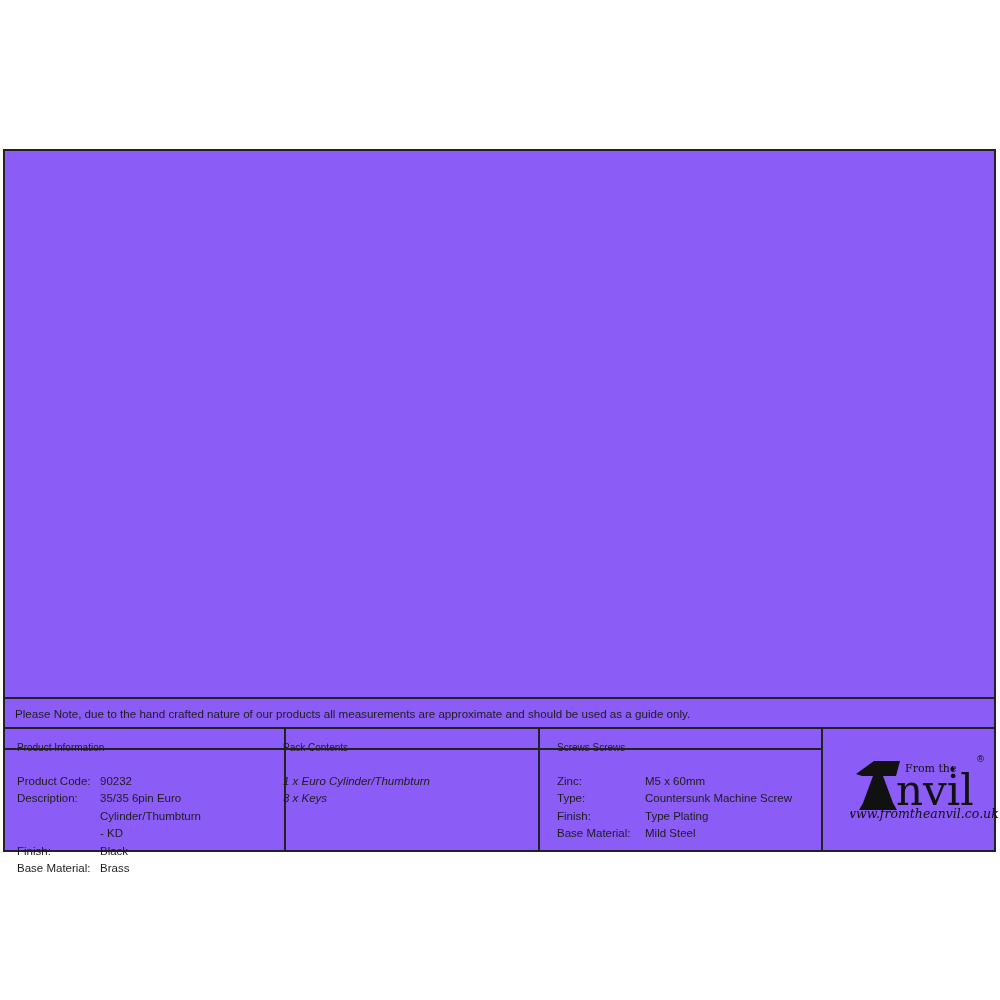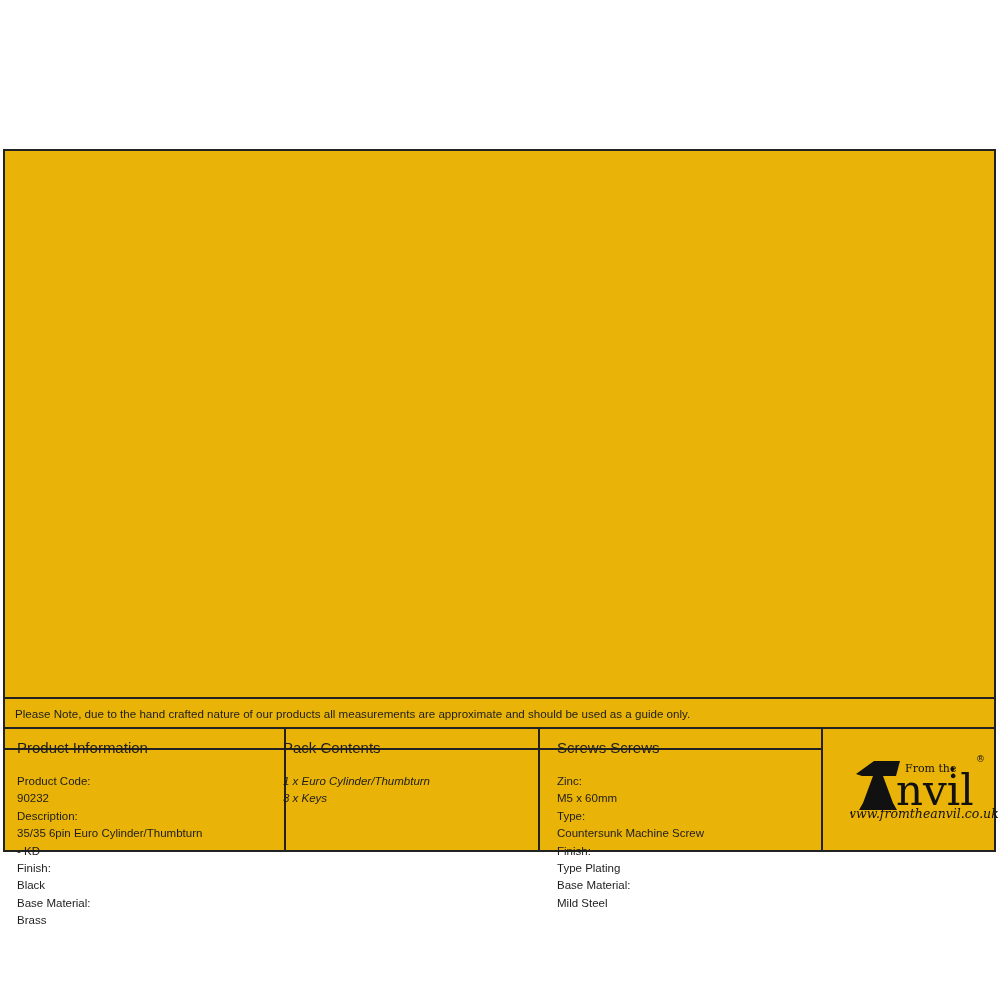--- a/index.html
+++ b/index.html
@@ -1,26 +1,26 @@
 <!DOCTYPE html>
 <html><head>
 <meta charset="utf-8">
 <style>
   html,body{margin:0;padding:0;background:#fff;}
   body{width:1000px;height:1000px;position:relative;font-family:"Liberation Sans",sans-serif;color:#1d1d1d;}
-  .sheet{position:absolute;left:3px;top:149px;width:993px;height:703px;border:2px solid #222;box-sizing:border-box;background:#eab308;}
+  .sheet{position:absolute;left:3px;top:149px;width:993px;height:703px;border:2px solid #222;box-sizing:border-box;background:#8b5cf6;}
   .drawing-svg{position:absolute;left:0;top:0;width:1000px;height:1000px;pointer-events:none;}
   .dim-text{font-family:"Liberation Sans",sans-serif;font-size:13.5px;fill:#2a2a2a;text-anchor:middle;dominant-baseline:central;}
   .note-bar{position:absolute;left:0;top:546px;width:100%;height:32px;border-top:2px solid #222;border-bottom:2px solid #222;box-sizing:border-box;display:flex;align-items:center;padding-left:10px;font-size:11.6px;}
   .vdiv{position:absolute;top:578px;bottom:0;width:2px;background:#222;}
   .hdr-line{position:absolute;left:0;top:597px;width:818px;height:2px;background:#222;}
   .col{position:absolute;top:578px;bottom:0;box-sizing:border-box;}
-  .col-header{height:36px;display:flex;align-items:center;font-size:15px;}
+  .col-header{height:36px;display:flex;align-items:center;font-size:10px;}
   .col-body{padding-top:8px;font-size:11.5px;line-height:17.4px;}
-  .kv{display:flex;flex-direction:column;}
+  .kv{display:flex;}
   .kv .k{flex:0 0 auto;}
   .kv .v{white-space:pre-line;}
   .c1 .col-header,.c1 .col-body{padding-left:12px;}
   .c1 .k{width:83px;}
   .c2 .col-header,.c2 .col-body{padding-left:10px;}
   .c3 .col-header,.c3 .col-body{padding-left:17px;}
   .c3 .k{width:88px;}
   .pack-item{display:block;font-style:italic;}
   .logo-box{position:absolute;left:845px;top:597px;width:150px;height:80px;}
   .logo-box svg{width:100%;height:100%;}

